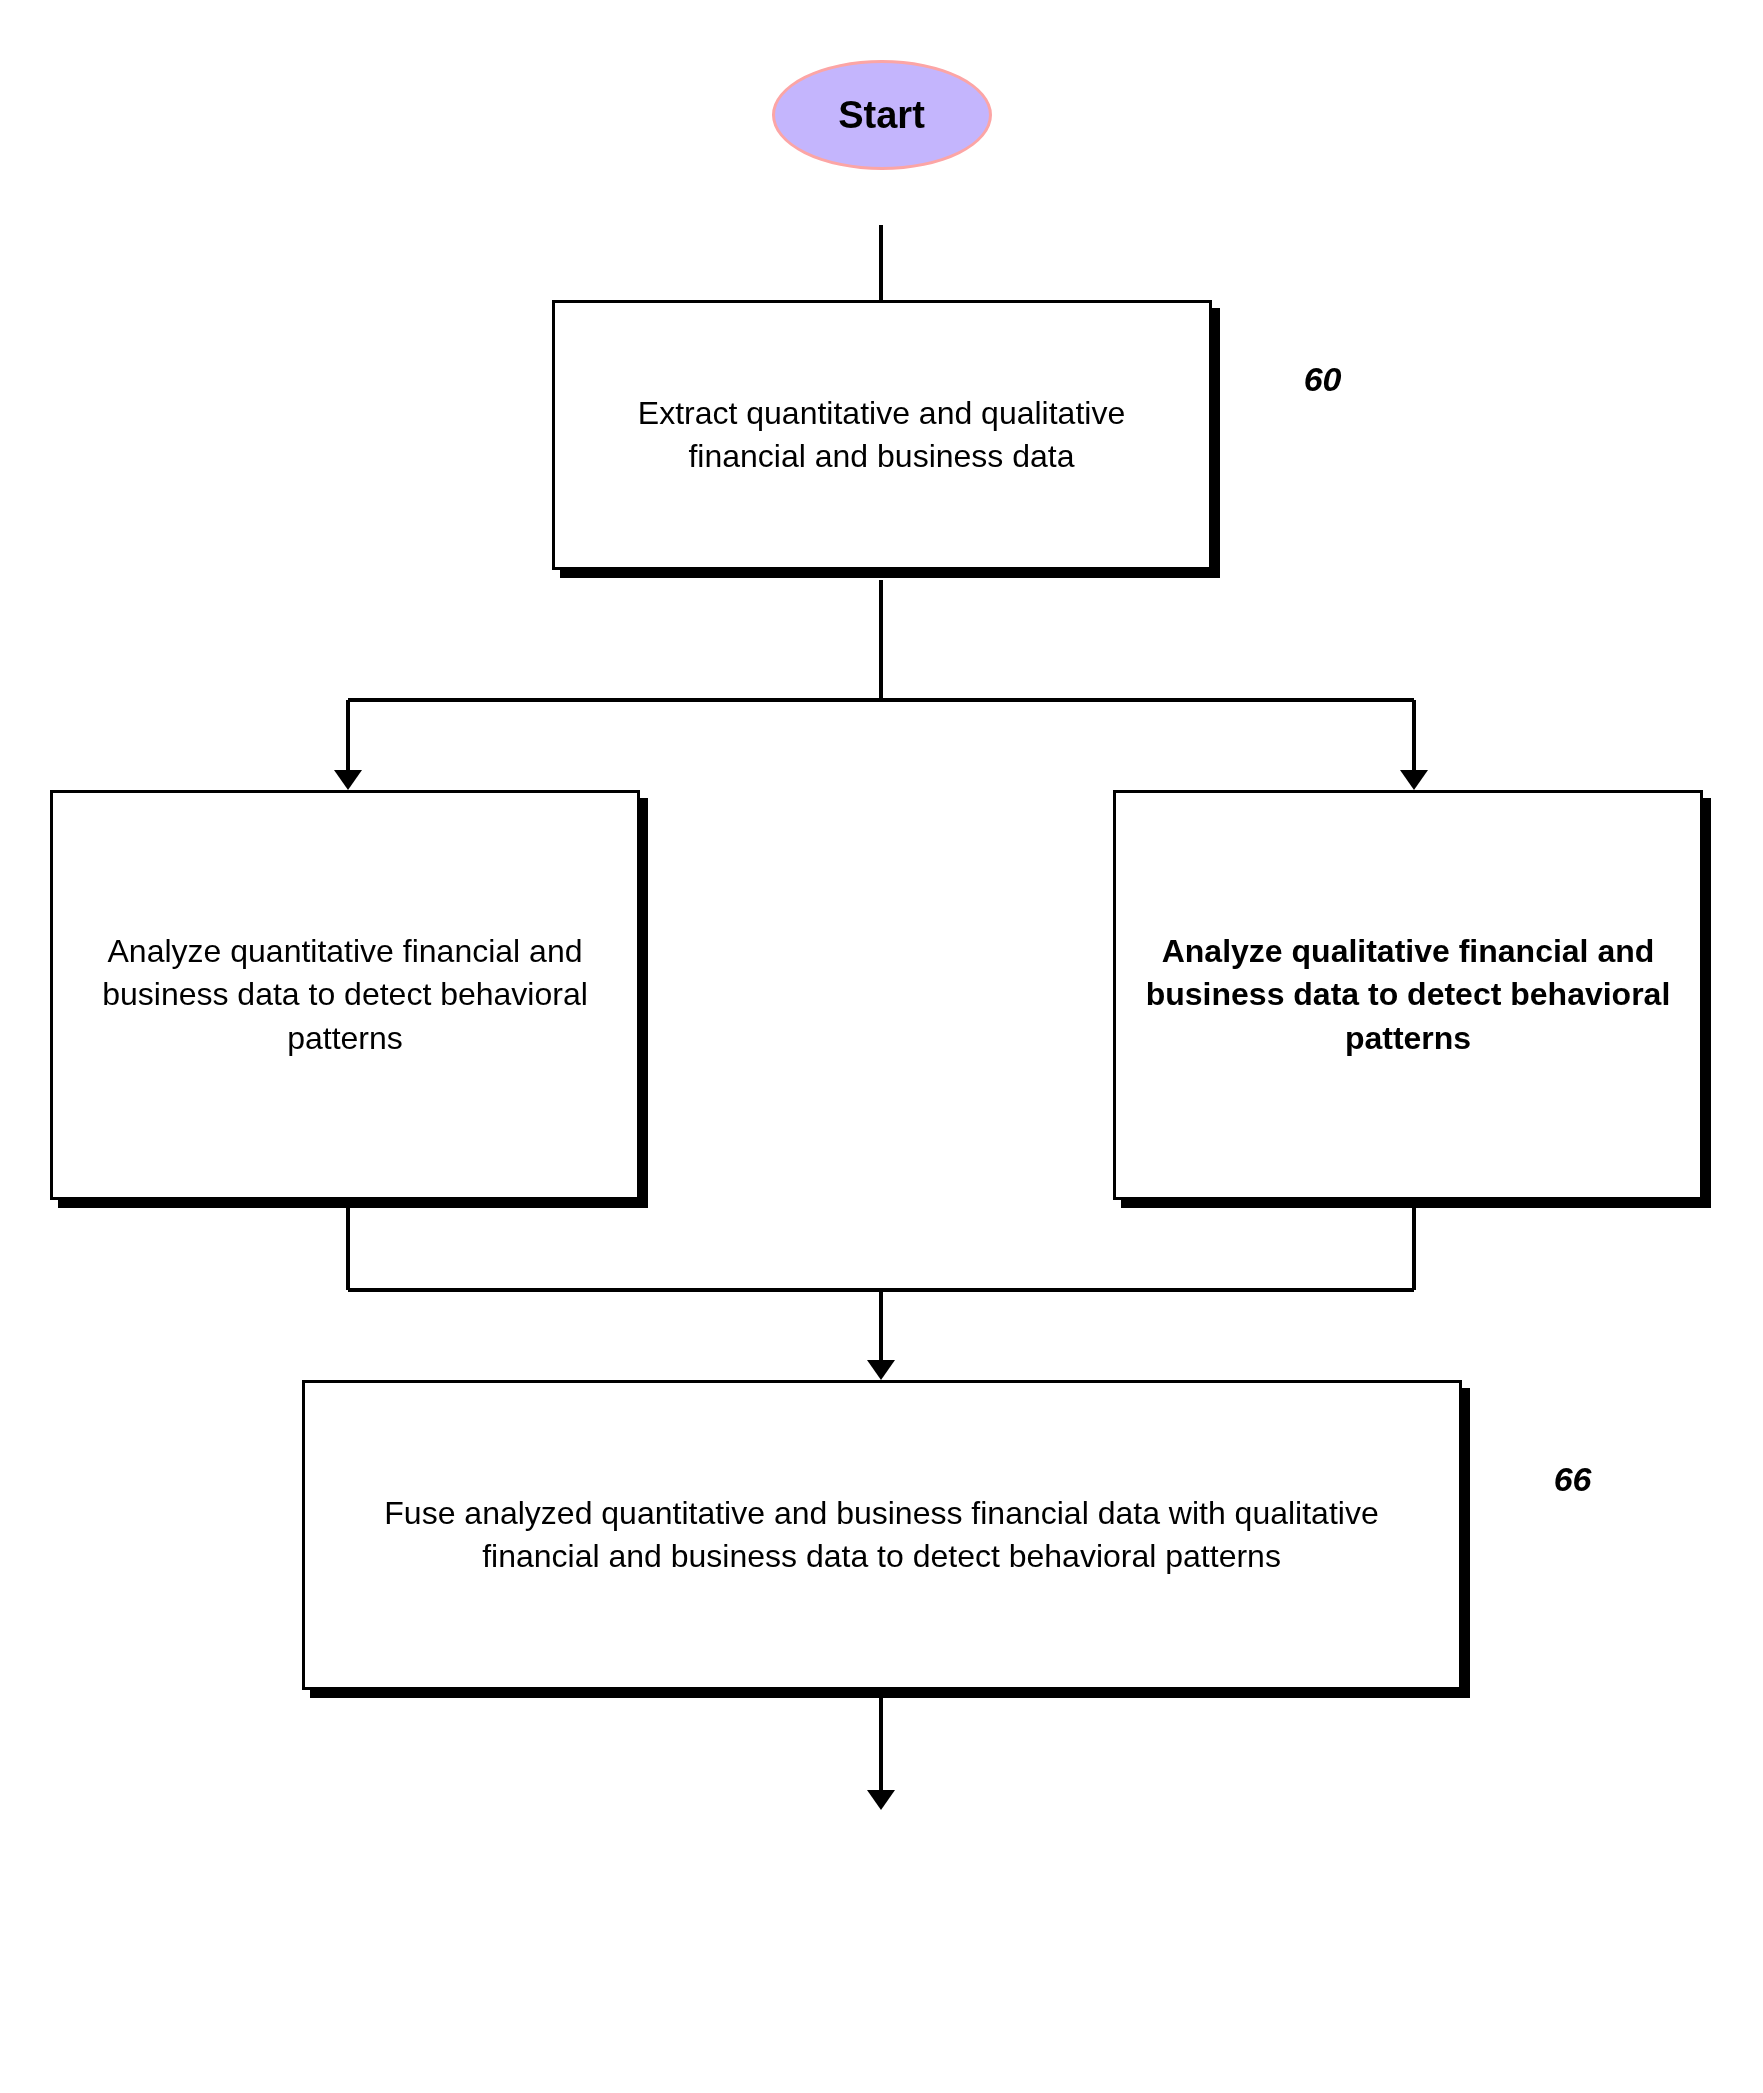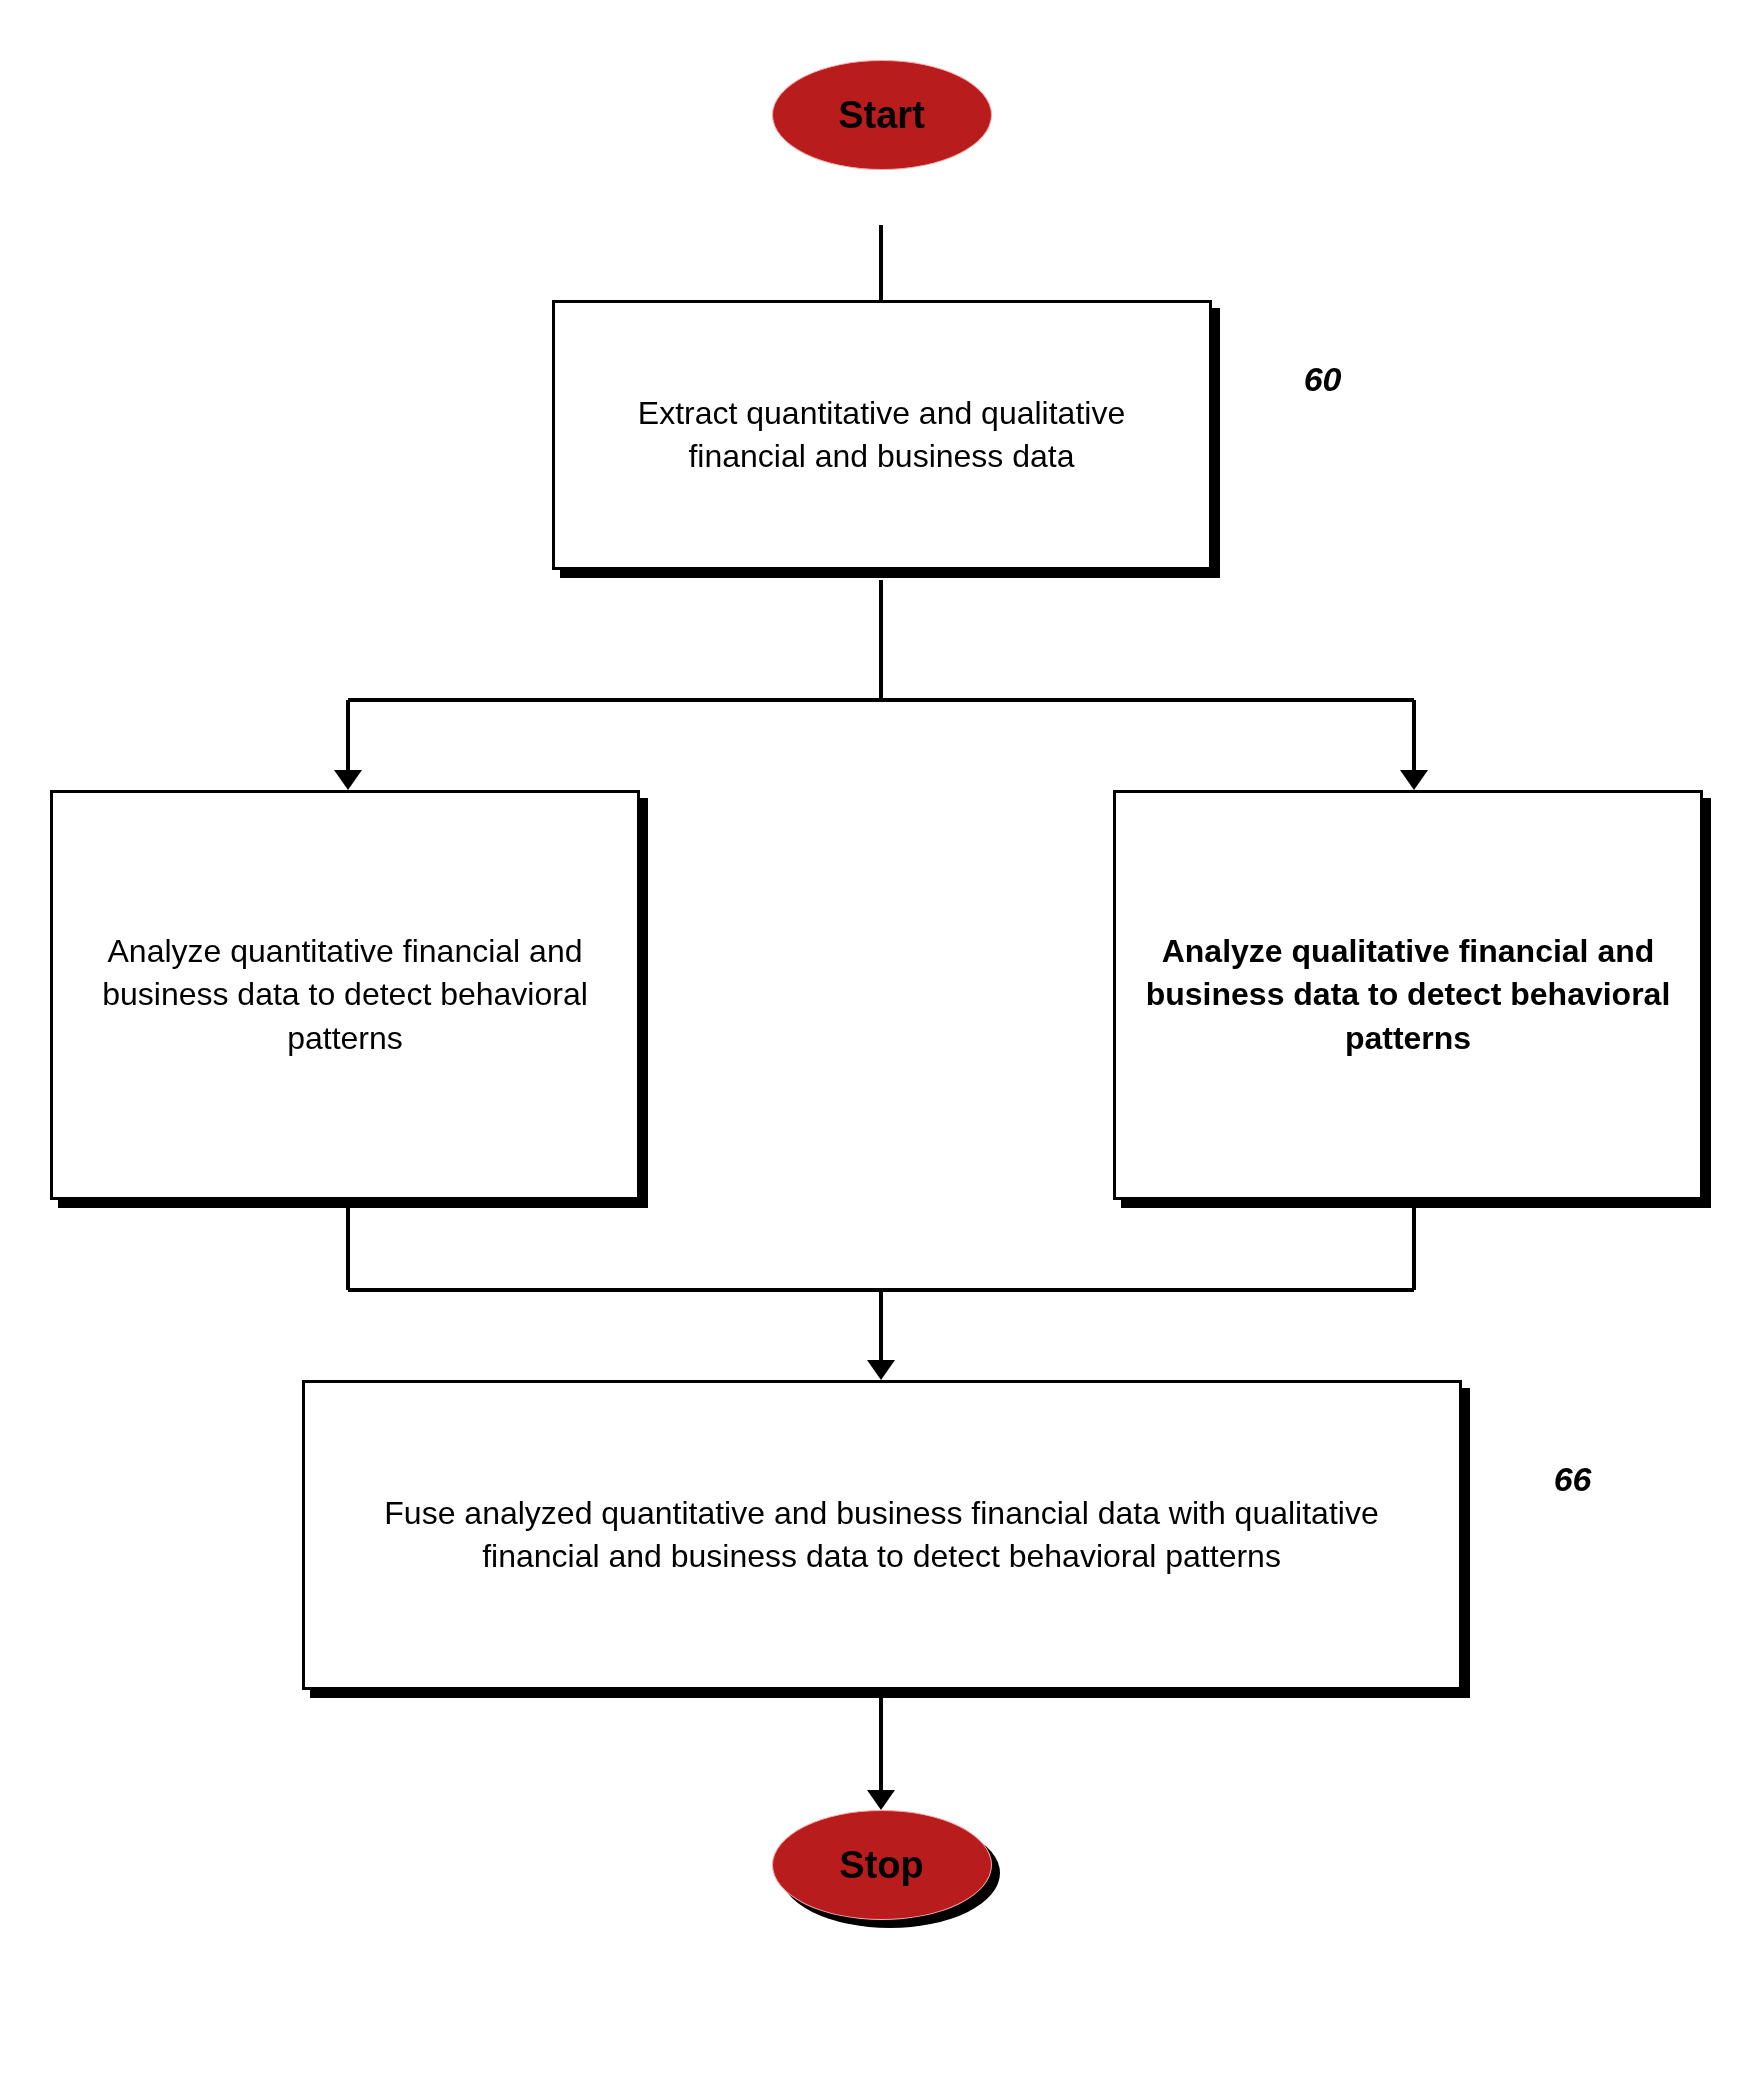--- a/index.html
+++ b/index.html
@@ -22,28 +22,28 @@
       height: 100%;
       position: relative;
       display: flex;
       flex-direction: column;
       align-items: center;
       padding-top: 60px;
     }
 
     
     .oval {
-      border: 1px solid #fca5a5;
+      border: 3px solid #fca5a5;
       border-radius: 50%;
       width: 220px;
       height: 110px;
       display: flex;
       align-items: center;
       justify-content: center;
-      background: #b91c1c;
+      background: #c4b5fd;
       font-size: 38px;
       font-weight: bold;
       position: relative;
     }
 
     
     .rect-box {
       border: 3px solid #000;
       background: #fff;
       display: flex;
@@ -141,19 +141,14 @@
   </div>
 
   <div style="position:absolute; top:1380px; left:50%; transform:translateX(-50%); width:1160px;">
     <div class="rect-box shadow-box" style="min-height:310px;align-items:center;">
       <span>Fuse analyzed quantitative and business financial data with qualitative financial and business data to detect behavioral patterns</span>
     </div>
 
     <div class="annotation" style="right:-130px; top:80px;">66</div>
   </div>
 
-  <div style="position:absolute; top:1810px; left:50%; transform:translateX(-50%);">
-    <div class="oval shadow-box">
-      <span>Stop</span>
-    </div>
-  </div>
 
 </div>
 
 </body></html>

